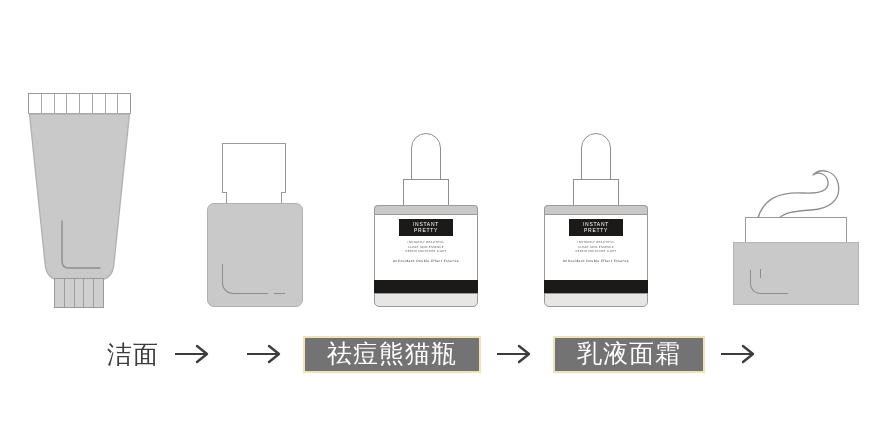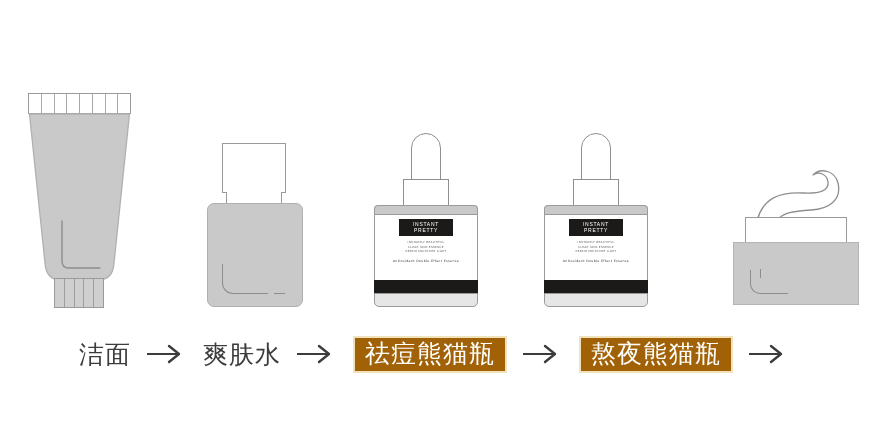--- a/index.html
+++ b/index.html
@@ -272,23 +272,23 @@
   }
   .step-label {
     font-family: "DejaVu Sans", "Liberation Sans", sans-serif;
     font-size: 25px;
     color: #3c3c3c;
     letter-spacing: 1px;
     white-space: nowrap;
     line-height: 1;
   }
   .step-label.hl {
-    background: #a16207;
+    background: #737373;
     color: #ffffff;
-    padding: 3px 10px 5px;
+    padding: 3px 22px 5px;
     border: 2.5px solid #f0e2bb;
     box-sizing: border-box;
   }
   .arrow {
     margin: 0 16px;
     width: 40px;
     height: 22px;
     position: relative;
     flex: 0 0 auto;
   }
@@ -399,37 +399,36 @@
   <div class="steps">
 
     <div class="step-label">洁面</div>
     <div class="arrow">
       <svg width="40" height="22" viewBox="0 0 40 22">
         <line x1="0" y1="11" x2="31" y2="11" stroke="#3c3c3c" stroke-width="2"></line>
         <polyline points="22,3 32,11 22,19" fill="none" stroke="#3c3c3c" stroke-width="2.4" stroke-linecap="round" stroke-linejoin="round"></polyline>
       </svg>
     </div>
 
-    <div class="step-label">爽肤水</div>
     <div class="arrow">
       <svg width="40" height="22" viewBox="0 0 40 22">
         <line x1="0" y1="11" x2="31" y2="11" stroke="#3c3c3c" stroke-width="2"></line>
         <polyline points="22,3 32,11 22,19" fill="none" stroke="#3c3c3c" stroke-width="2.4" stroke-linecap="round" stroke-linejoin="round"></polyline>
       </svg>
     </div>
 
     <div class="step-label hl">祛痘熊猫瓶</div>
     <div class="arrow">
       <svg width="40" height="22" viewBox="0 0 40 22">
         <line x1="0" y1="11" x2="31" y2="11" stroke="#3c3c3c" stroke-width="2"></line>
         <polyline points="22,3 32,11 22,19" fill="none" stroke="#3c3c3c" stroke-width="2.4" stroke-linecap="round" stroke-linejoin="round"></polyline>
       </svg>
     </div>
 
-    <div class="step-label hl">熬夜熊猫瓶</div>
+    <div class="step-label hl">乳液面霜</div>
     <div class="arrow">
       <svg width="40" height="22" viewBox="0 0 40 22">
         <line x1="0" y1="11" x2="31" y2="11" stroke="#3c3c3c" stroke-width="2"></line>
         <polyline points="22,3 32,11 22,19" fill="none" stroke="#3c3c3c" stroke-width="2.4" stroke-linecap="round" stroke-linejoin="round"></polyline>
       </svg>
     </div>
 
 
   </div>
 

